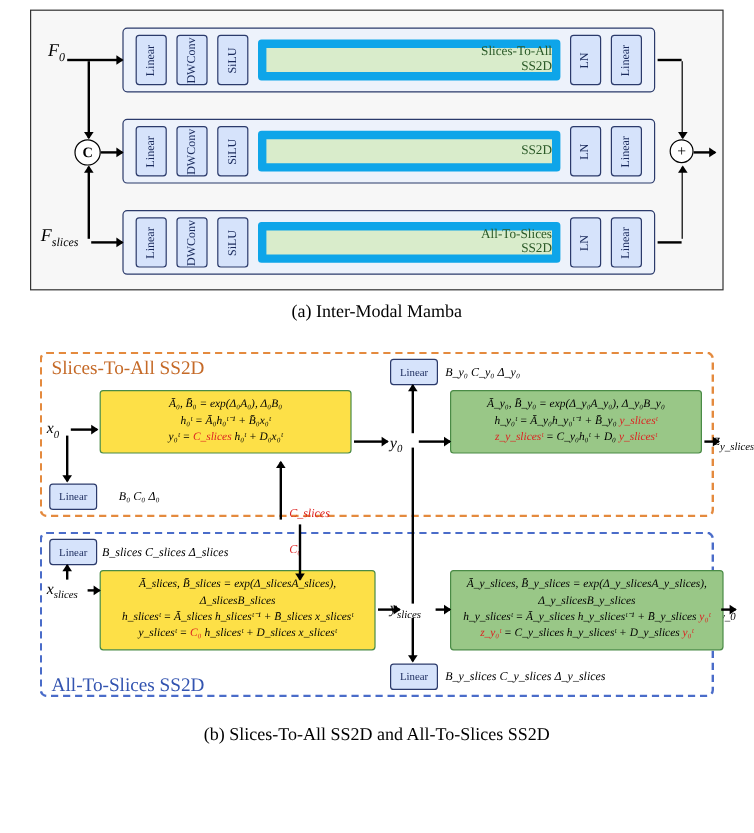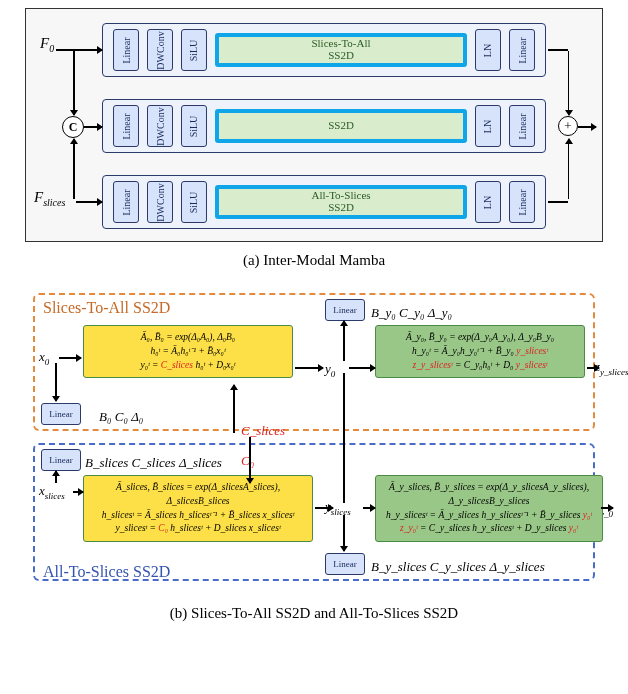--- a/index.html
+++ b/index.html
@@ -8,21 +8,21 @@
   .caption{text-align:center;font-size:15px;margin:10px 0 16px}
 
   
   .part-a{position:relative;border:1px solid #333;background:#f7f7f7;height:234px}
   .branch{position:absolute;left:76px;right:56px;height:54px;border:1px solid #2b3a6b;border-radius:4px;background:#edf2fb;display:flex;align-items:center;padding:0 10px;gap:8px}
   .branch.top{top:14px}
   .branch.mid{top:90px}
   .branch.bot{top:166px}
   .vblk{width:26px;height:42px;border:1px solid #2b3a6b;border-radius:3px;background:#d6e3fb;font-size:10px;display:flex;align-items:center;justify-content:center;color:#1a2a5c}
   .vblk span{transform:rotate(-90deg);white-space:nowrap}
-  .ssblk{flex:1;height:34px;border:4px solid #0ea5e9;border-radius:3px;background:#d9eccb;font-size:11px;display:flex;flex-direction:column;align-items:center;justify-content:center;color:#2b5a28;text-align:center;line-height:1.05}
+  .ssblk{flex:1;height:34px;border:7px solid #0ea5e9;border-radius:3px;background:#d9eccb;font-size:11px;display:flex;flex-direction:column;align-items:flex-end;justify-content:center;color:#2b5a28;text-align:center;line-height:1.05}
   .io{position:absolute;font-size:15px;font-style:italic}
   .io sub{font-size:10px;font-style:italic}
   .concat{position:absolute;left:36px;top:107px;width:22px;height:22px;border:1.5px solid #000;border-radius:50%;display:flex;align-items:center;justify-content:center;font-size:12px;font-weight:bold;background:#fff}
   .plus{position:absolute;right:24px;top:107px;width:20px;height:20px;border:1.5px solid #000;border-radius:50%;display:flex;align-items:center;justify-content:center;font-size:13px;background:#fff}
   .arr{position:absolute;background:#000}
   .arrh{height:1.5px}
   .arrv{width:1.5px}
   .ah-r::after{content:"";position:absolute;right:-1px;top:-3px;border-left:6px solid #000;border-top:4px solid transparent;border-bottom:4px solid transparent}
   .ah-d::after{content:"";position:absolute;bottom:-1px;left:-3px;border-top:6px solid #000;border-left:4px solid transparent;border-right:4px solid transparent}
   .ah-u::after{content:"";position:absolute;top:-1px;left:-3px;border-bottom:6px solid #000;border-left:4px solid transparent;border-right:4px solid transparent}
@@ -30,21 +30,21 @@
   
   .part-b{position:relative;height:310px;border:0}
   .dashbox{position:absolute;border:2px dashed;border-radius:6px}
   .dashbox.orange{border-color:#e48a3e;left:8px;right:8px;top:8px;height:138px}
   .dashbox.blue{border-color:#4a6cc9;left:8px;right:8px;top:158px;height:138px}
   .boxlbl{position:absolute;font-size:16px;font-weight:400}
   .linbox{position:absolute;width:40px;height:22px;border:1px solid #2b3a6b;border-radius:3px;background:#d6e3fb;font-size:9px;display:flex;align-items:center;justify-content:center;color:#1a2a5c}
   .eqbox{position:absolute;border:1px solid #4a8b46;border-radius:3px;font-size:9.5px;padding:5px 6px;line-height:1.45;color:#000;text-align:center;font-family:"Times New Roman",serif;font-style:italic}
   .eqbox.light{background:#fde047}
   .eqbox.dark{background:#99c787}
-  .mini{position:absolute;font-size:13px;font-style:italic}
+  .mini{position:absolute;font-size:10px;font-style:italic}
   .red{color:#d22}
   .var{position:absolute;font-size:13px;font-style:italic}
   .var sub{font-size:9px}
 </style>
 </head>
 <body>
 
 <div class="figure">
   <div class="part-a">
 

